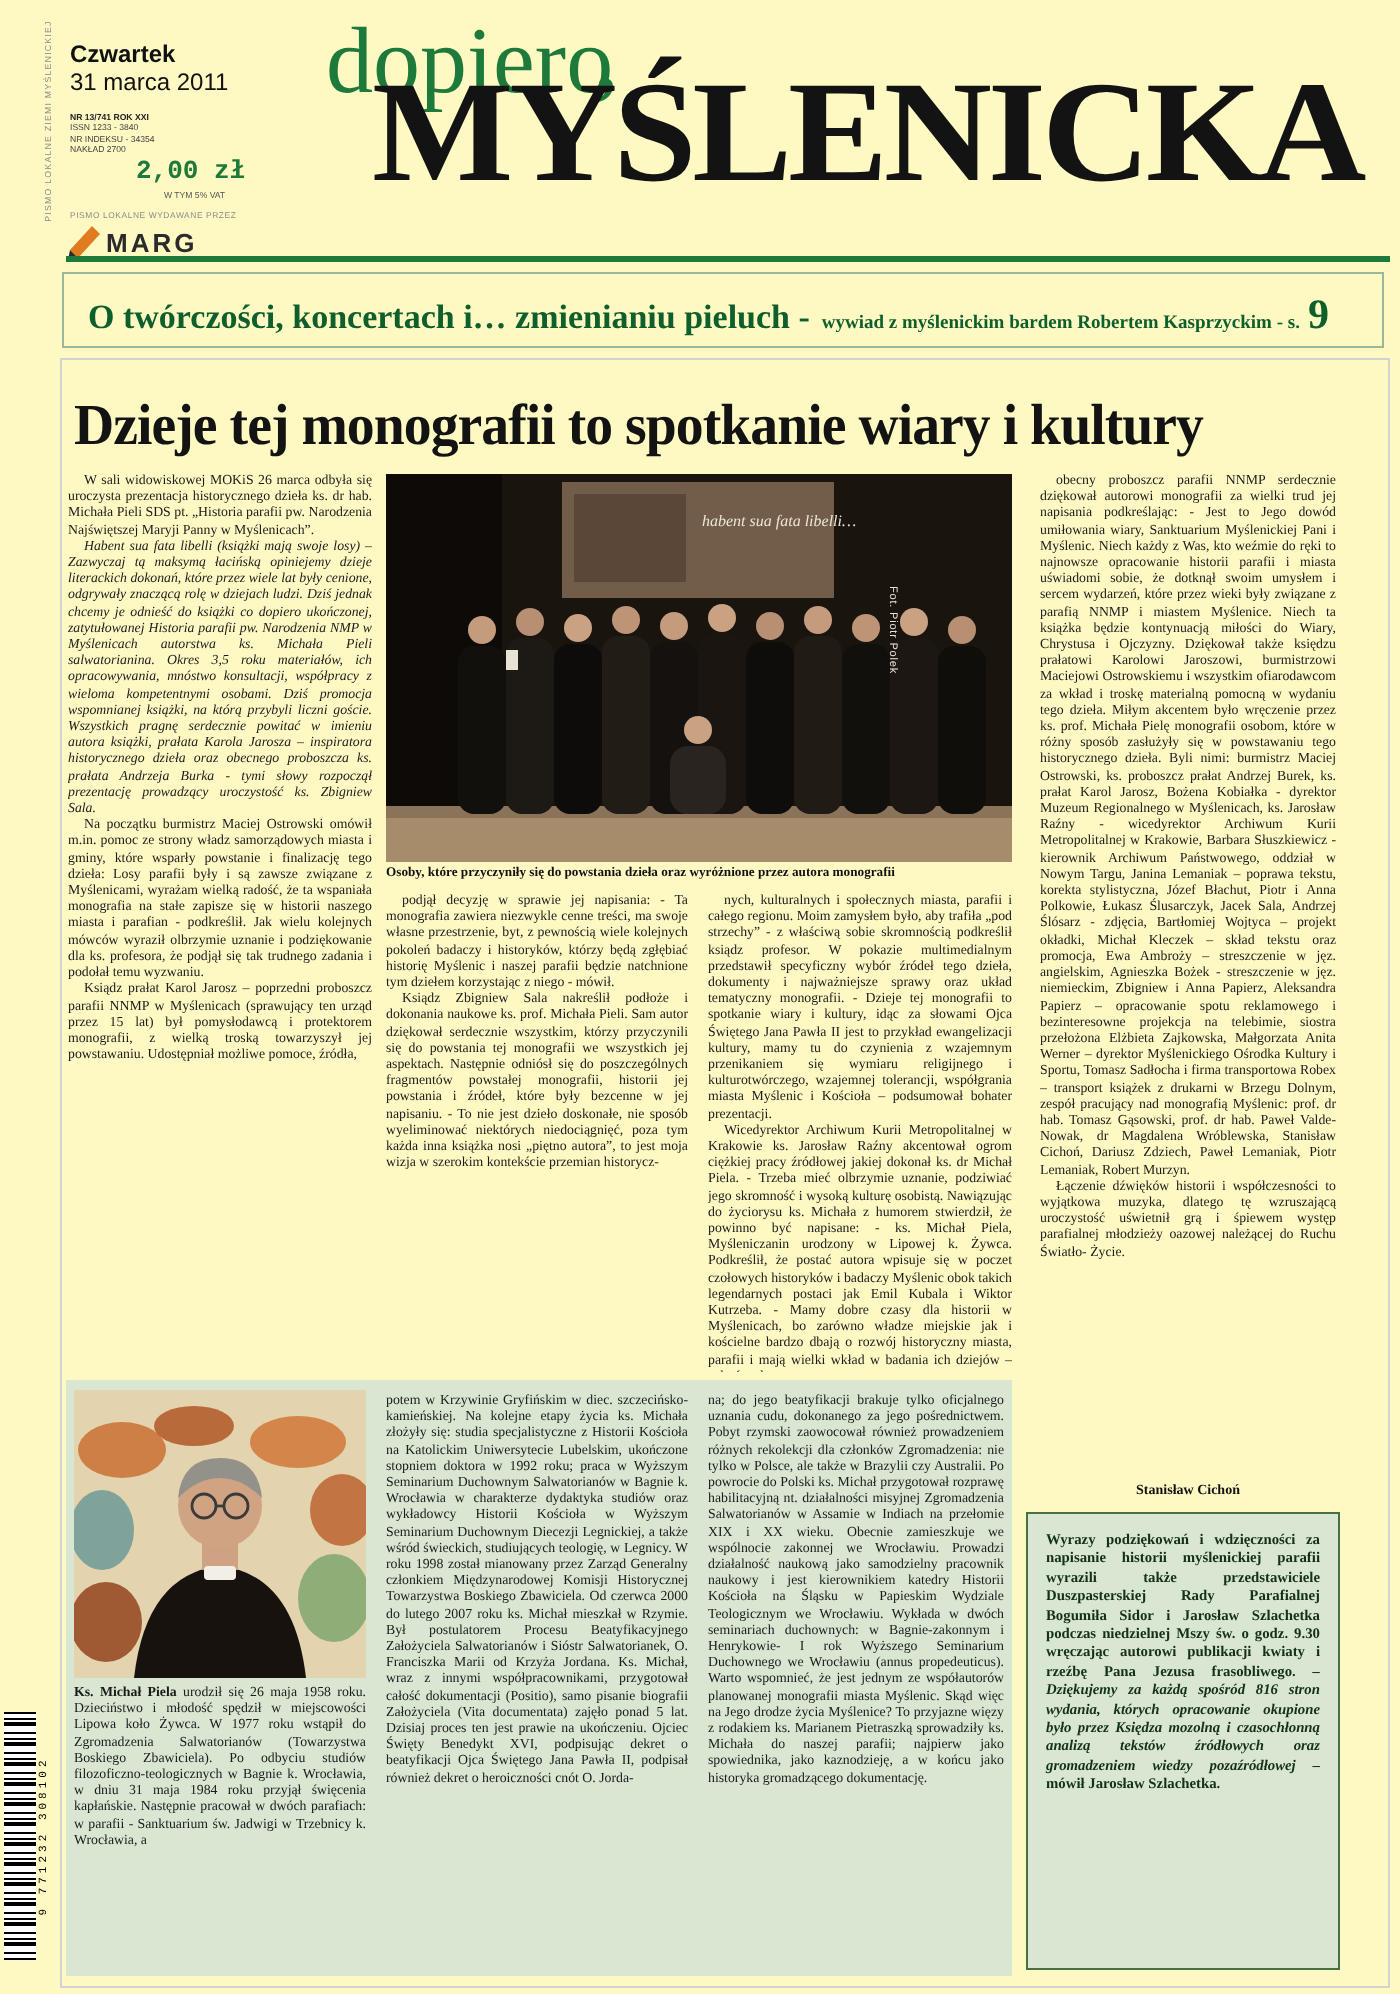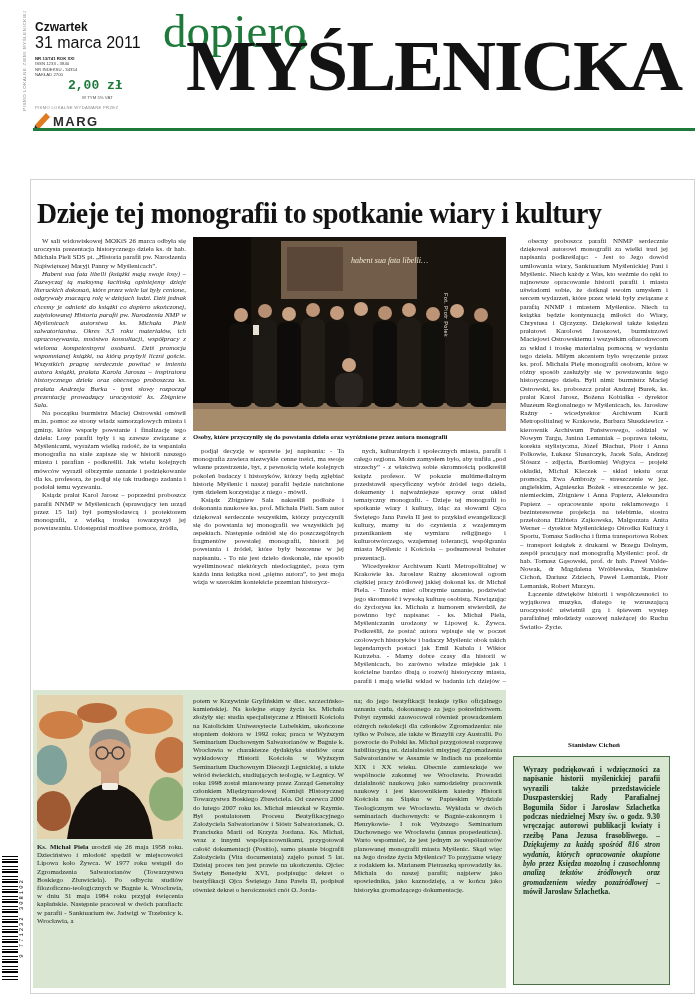--- a/index.html
+++ b/index.html
@@ -1,22 +1,22 @@
 <!DOCTYPE html>
 <html><head>
 <meta charset="utf-8">
 <style>
   html,body{margin:0;padding:0;background:#e8e8e8;}
-  .page{position:relative;width:700px;height:997px;background:#ffffff;overflow:hidden;
+  .page{position:relative;width:700px;height:997px;background:#fef9c3;overflow:hidden;
         font-family:"Liberation Serif",serif;color:#1c1c1c;}
   .abs{position:absolute;}
 
   
   .day{left:35px;top:20px;font-family:"Liberation Sans",sans-serif;font-weight:bold;font-size:12px;color:#111;}
-  .date{left:35px;top:34px;font-family:"Liberation Sans",sans-serif;font-size:16px;color:#111;}
+  .date{left:35px;top:34px;font-family:"Liberation Sans",sans-serif;font-size:12px;color:#111;}
   .issue-block{left:35px;top:56px;font-family:"Liberation Sans",sans-serif;font-size:4.3px;line-height:5.4px;color:#444;}
   .issue-block .b{font-weight:bold;color:#222;}
   .price{left:68px;top:78px;font-family:Liberation Mono, monospace;font-weight:bold;font-size:13px;color:#1e7a3a;}
   .price-note{left:82px;top:95px;font-family:"Liberation Sans",sans-serif;font-size:4.3px;color:#555;}
   .pub-note{left:35px;top:105px;font-family:"Liberation Sans",sans-serif;font-size:4.2px;color:#8a8a8a;letter-spacing:.3px;}
   .marg{left:33px;top:111px;}
 
   .m-light{left:163px;top:8px;font-size:47px;color:#1e7a3a;line-height:1;}
   .m-accent{left:298px;top:12px;font-size:40px;color:#1e7a3a;font-weight:bold;line-height:1;}
   .m-strong{left:186px;top:30px;font-size:72px;font-weight:bold;letter-spacing:-2px;line-height:1;
@@ -103,20 +103,25 @@
       <polygon points="2,14 6,18 1,19" fill="#2b2b2b"></polygon>
       <text x="20" y="15" font-family="Liberation Sans, sans-serif" font-size="13" font-weight="bold" letter-spacing="1.5" fill="#2b2b2b">MARG</text>
     </svg>
   </div>
 
   <div class="abs m-light">dopiero</div>
   <div class="abs m-accent">,</div>
   <div class="abs m-strong">MYŚLENICKA</div>
   <div class="abs m-rule"></div>
 
+  <div class="abs banner">
+    <span class="big">O twórczości, koncertach i… zmienianiu pieluch -</span>
+    <span class="small">wywiad z myślenickim bardem Robertem Kasprzyckim - s.</span>
+    <span class="pnum">9</span>
+  </div>
 
   <div class="abs frame"></div>
   <div class="abs headline">Dzieje tej monografii to spotkanie wiary i kultury</div>
 
   <div class="abs bt col1">
     <p>W sali widowiskowej MOKiS 26 marca odbyła się uroczysta prezentacja historycznego dzieła ks. dr hab. Michała Pieli SDS pt. „Historia parafii pw. Narodzenia Najświętszej Maryji Panny w Myślenicach”.</p>
     <p class="it">Habent sua fata libelli (książki mają swoje losy) – Zazwyczaj tą maksymą łacińską opiniejemy dzieje literackich dokonań, które przez wiele lat były cenione, odgrywały znaczącą rolę w dziejach ludzi. Dziś jednak chcemy je odnieść do książki co dopiero ukończonej, zatytułowanej Historia parafii pw. Narodzenia NMP w Myślenicach autorstwa ks. Michała Pieli salwatorianina. Okres 3,5 roku materiałów, ich opracowywania, mnóstwo konsultacji, współpracy z wieloma kompetentnymi osobami. Dziś promocja wspomnianej książki, na którą przybyli liczni goście. Wszystkich pragnę serdecznie powitać w imieniu autora książki, prałata Karola Jarosza – inspiratora historycznego dzieła oraz obecnego proboszcza ks. prałata Andrzeja Burka - tymi słowy rozpoczął prezentację prowadzący uroczystość ks. Zbigniew Sala.</p>
     <p>Na początku burmistrz Maciej Ostrowski omówił m.in. pomoc ze strony władz samorządowych miasta i gminy, które wsparły powstanie i finalizację tego dzieła: Losy parafii były i są zawsze związane z Myślenicami, wyrażam wielką radość, że ta wspaniała monografia na stałe zapisze się w historii naszego miasta i parafian - podkreślił. Jak wielu kolejnych mówców wyraził olbrzymie uznanie i podziękowanie dla ks. profesora, że podjął się tak trudnego zadania i podołał temu wyzwaniu.</p>
     <p>Ksiądz prałat Karol Jarosz – poprzedni proboszcz parafii NNMP w Myślenicach (sprawujący ten urząd przez 15 lat) był pomysłodawcą i protektorem monografii, z wielką troską towarzyszył jej powstawaniu. Udostępniał możliwe pomoce, źródła,</p>
   </div>

